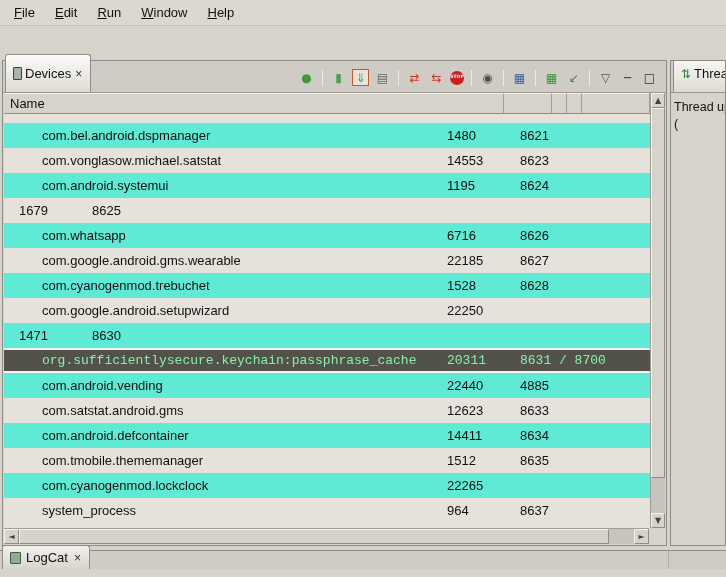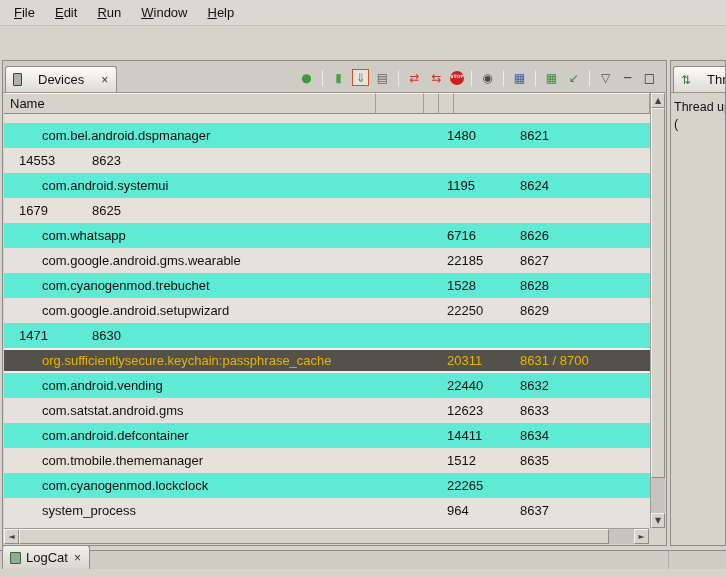--- a/index.html
+++ b/index.html
@@ -31,21 +31,21 @@
   }
   .devices-panel { top:60px; left:2px; width:665px; height:486px; }
   .threads-panel { top:60px; left:670px; right:0; height:486px; overflow:hidden; }
 
   .panel-tabbar {
     position:absolute; top:0; left:0; right:0; height:32px;
     background:#cfccc5; border-bottom:1px solid #9b978f;
     display:flex; align-items:flex-end;
   }
   .tab {
-    height:26px; margin-left:2px; display:flex; align-items:center; gap:16px;
+    height:38px; margin-left:2px; display:flex; align-items:center; gap:3px;
     padding:0 7px; background:linear-gradient(#fcfbf9,#dedbd4);
     border:1px solid #8f8c85; border-bottom:none;
     border-radius:3px 3px 0 0; white-space:nowrap; cursor:default;
   }
   .tab-close { font-size:12px; color:#333; padding:0 1px; cursor:default; }
 
   .device-icon {
     width:9px; height:13px; background:#a9b3a9;
     border:1px solid #41403c; border-radius:1px;
   }
@@ -74,33 +74,33 @@
 
   
   .table-header {
     position:absolute; top:32px; left:1px; right:16px; height:21px; display:flex;
   }
   .hcell {
     border-top:1px solid #f4f2ee; border-bottom:1px solid #8f8c85;
     border-right:1px solid #a19d96; background:#d6d3cb;
     padding:2px 4px 0 6px; white-space:nowrap; overflow:hidden; cursor:default;
   }
-  .c-name{ width:372px; } .c-pid{ width:48px; } .c-a{ width:15px; } .c-b{ width:15px; } .c-port{ flex:1; }
+  .c-name{ width:500px; } .c-pid{ width:48px; } .c-a{ width:15px; } .c-b{ width:15px; } .c-port{ flex:1; }
 
   .table-body {
     position:absolute; top:53px; left:1px; right:16px; bottom:17px;
     overflow:hidden; background:#e5e2db;
   }
   .spacer { height:9px; background:#e5e2db; }
   .prow { display:flex; height:25px; align-items:center; cursor:default; }
   .prow.even { background:#5eead4; }
   .prow.odd  { background:#e5e2db; }
   .prow.selected {
-    background:#53524a; color:#eab308;
-    border-top:2px solid #f2f0ea; border-bottom:2px solid #f2f0ea;
+    background:#53524a; color:#86efac;
+    border-top:2px solid #f2f0ea; border-bottom:2px solid #f2f0ea;font-family:Liberation Mono, monospace;
   }
   .cell-name { width:428px; padding-left:38px; white-space:nowrap; overflow:hidden; }
   .cell-pid  { width:48px; padding-left:15px; }
   .cell-a { width:15px; } .cell-b { width:15px; }
   .cell-port { flex:1; padding-left:10px; }
 
   
   .bevel { background:#d6d3cb; border:1px solid; border-color:#f4f2ee #8f8c85 #8f8c85 #f4f2ee; }
   .vscroll {
     position:absolute; top:32px; right:1px; width:15px; bottom:17px;
@@ -201,20 +201,21 @@
     <div class="table-body">
       <div class="spacer"></div>
     <div class="prow even">
     <div class="cell-name">com.bel.android.dspmanager</div>
     <div class="cell-pid">1480</div>
     <div class="cell-a"></div>
     <div class="cell-b"></div>
     <div class="cell-port">8621</div>
   </div>
         <div class="prow odd">
+    <div class="cell-name">com.vonglasow.michael.satstat</div>
     <div class="cell-pid">14553</div>
     <div class="cell-a"></div>
     <div class="cell-b"></div>
     <div class="cell-port">8623</div>
   </div>
         <div class="prow even">
     <div class="cell-name">com.android.systemui</div>
     <div class="cell-pid">1195</div>
     <div class="cell-a"></div>
     <div class="cell-b"></div>
@@ -245,41 +246,40 @@
     <div class="cell-pid">1528</div>
     <div class="cell-a"></div>
     <div class="cell-b"></div>
     <div class="cell-port">8628</div>
   </div>
         <div class="prow odd">
     <div class="cell-name">com.google.android.setupwizard</div>
     <div class="cell-pid">22250</div>
     <div class="cell-a"></div>
     <div class="cell-b"></div>
-    <div class="cell-port">8629</div>
   </div>
         <div class="prow even">
     <div class="cell-pid">1471</div>
     <div class="cell-a"></div>
     <div class="cell-b"></div>
     <div class="cell-port">8630</div>
   </div>
         <div class="prow odd selected">
     <div class="cell-name">org.sufficientlysecure.keychain:passphrase_cache</div>
     <div class="cell-pid">20311</div>
     <div class="cell-a"></div>
     <div class="cell-b"></div>
     <div class="cell-port">8631 / 8700</div>
   </div>
         <div class="prow even">
     <div class="cell-name">com.android.vending</div>
     <div class="cell-pid">22440</div>
     <div class="cell-a"></div>
     <div class="cell-b"></div>
-    <div class="cell-port">8632</div>
+    <div class="cell-port">4885</div>
   </div>
         <div class="prow odd">
     <div class="cell-name">com.satstat.android.gms</div>
     <div class="cell-pid">12623</div>
     <div class="cell-a"></div>
     <div class="cell-b"></div>
     <div class="cell-port">8633</div>
   </div>
         <div class="prow even">
     <div class="cell-name">com.android.defcontainer</div>

